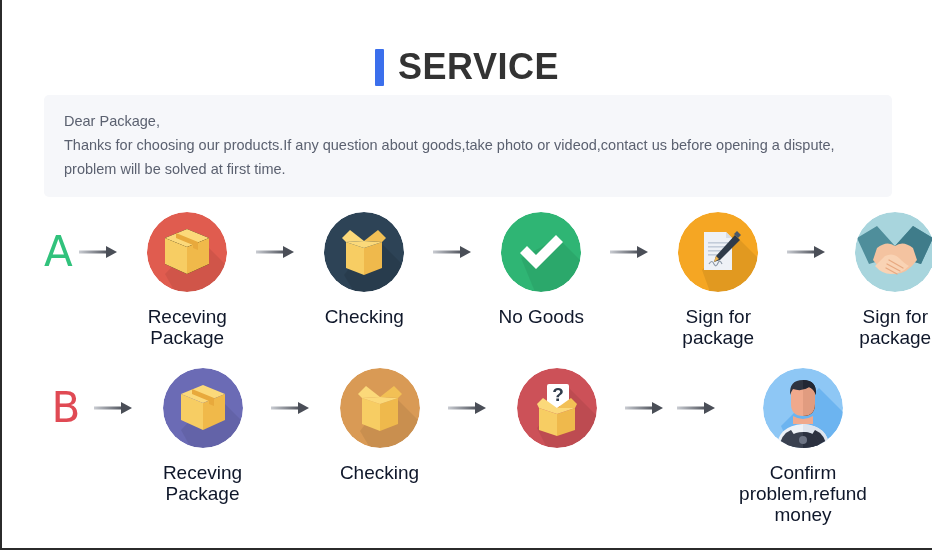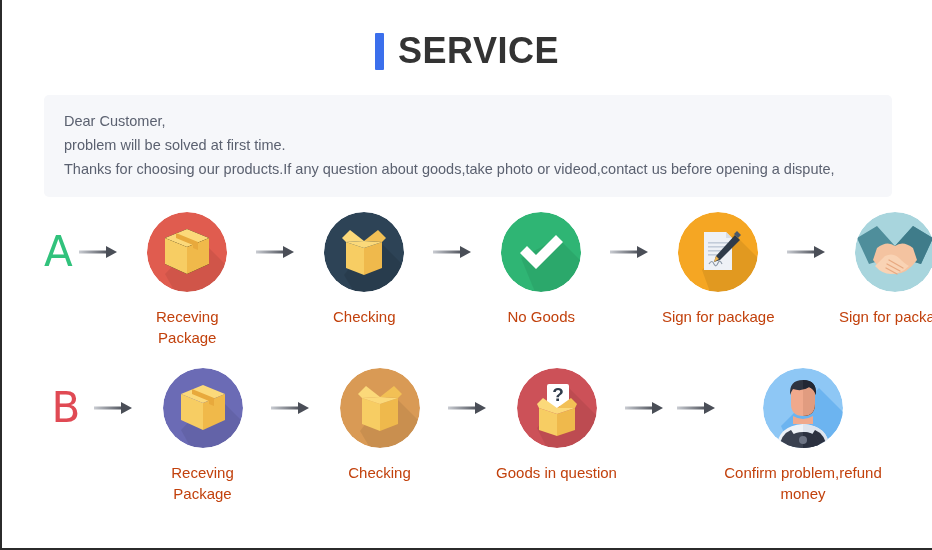--- a/index.html
+++ b/index.html
@@ -21,21 +21,21 @@
     border-left: 2px solid #2b2b2b;
     border-bottom: 2px solid #2b2b2b;
     background: #ffffff;
   }
 
   
   .title-row {
     display: flex;
     align-items: center;
     justify-content: center;
-    padding-top: 24px;
+    padding-top: 40px;
     height: 54px;
     gap: 14px;
   }
   .title-bar {
     width: 9px;
     height: 37px;
     background: #3b6fec;
     border-radius: 1px;
   }
   .title-text {
@@ -109,40 +109,40 @@
     width: 80px;
     height: 80px;
     border-radius: 50%;
     overflow: hidden;
     position: relative;
   }
   .icon-wrap svg { display: block; }
 
   .step-label {
     margin-top: 14px;
-    font-size: 15px;
-    color: #c2410c;
+    font-size: 19px;
+    color: #0f172a;
     text-align: center;
     line-height: 21px;
   }
 </style>
 </head>
 <body>
 
 <div class="page">
 
   <div class="title-row">
     <div class="title-bar"></div>
     <div class="title-text">SERVICE</div>
   </div>
 
   <div class="notice">
-    <div class="notice-line">Dear Customer,</div>
+    <div class="notice-line">Dear Package,</div>
+    <div class="notice-line">Thanks for choosing our products.If any question about goods,take photo or videod,contact us before opening a dispute,</div>
     <div class="notice-line">problem will be solved at first time.</div>
-    <div class="notice-line">Thanks for choosing our products.If any question about goods,take photo or videod,contact us before opening a dispute,</div>
   </div>
 
   <div class="flow flow-a">
 
     <div class="letter letter-a">A</div>
 
     <div class="arrow">
       <svg width="40" height="18" viewBox="0 0 40 18">
         <defs>
             <linearGradient id="ag1" x1="0" y1="0" x2="1" y2="0">
@@ -328,21 +328,20 @@
           <rect x="30" y="16" width="22" height="22" rx="2" fill="#ffffff"></rect>
           <polygon points="36,36 36,44 44,37" fill="#ffffff"></polygon>
           <text x="41" y="33" font-size="19" font-weight="bold" fill="#2f3b4a" text-anchor="middle" font-family="'Liberation Sans', sans-serif">?</text>
           <polygon points="40,46 58,40 58,62 40,68" fill="#efb94c"></polygon>
           <polygon points="40,46 22,40 22,62 40,68" fill="#f7cd63"></polygon>
           <polygon points="40,40 58,40 40,46 22,40" fill="#fbd97a"></polygon>
           <polygon points="40,40 54,30 60,36 58,40" fill="#f2c055"></polygon>
           <polygon points="40,40 26,30 20,36 22,40" fill="#fbd97a"></polygon>
         </svg>
       </div>
-      <div class="step-label">Goods in question</div>
     </div>
 
     <div class="arrow">
       <svg width="40" height="18" viewBox="0 0 40 18">
         <rect x="0" y="7.5" width="30" height="3" fill="url(#ag1)"></rect>
         <polygon points="27,3 38,9 27,15" fill="#4a4e57"></polygon>
       </svg>
     </div>
 
 

